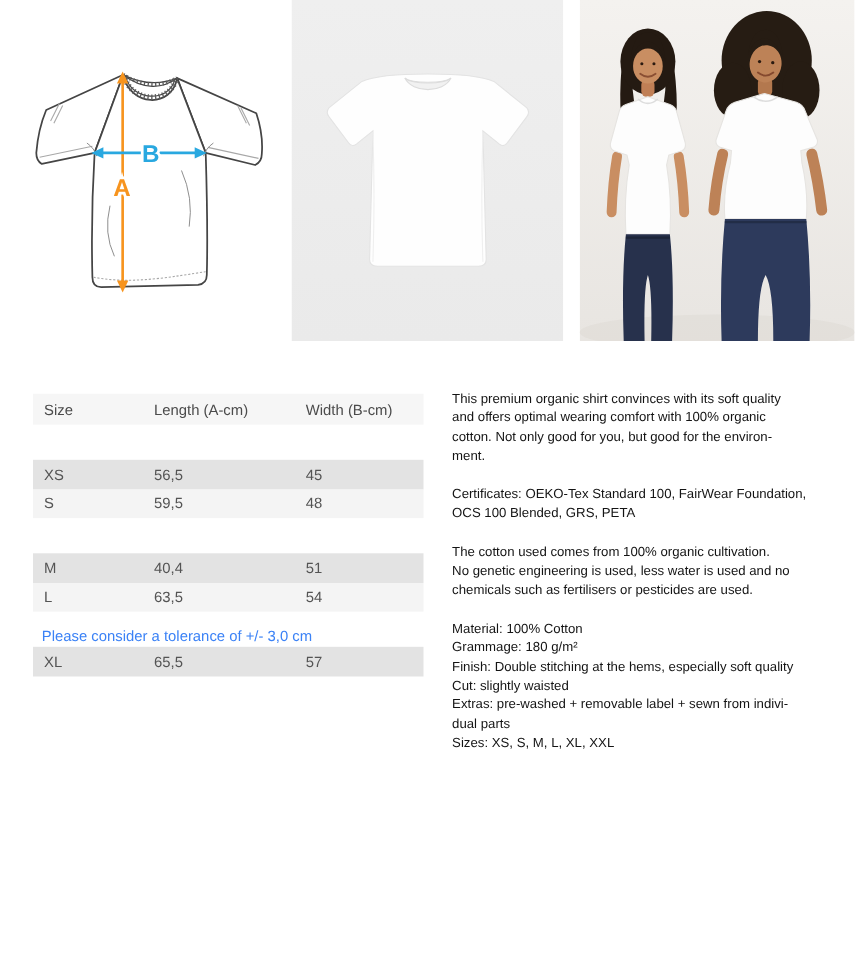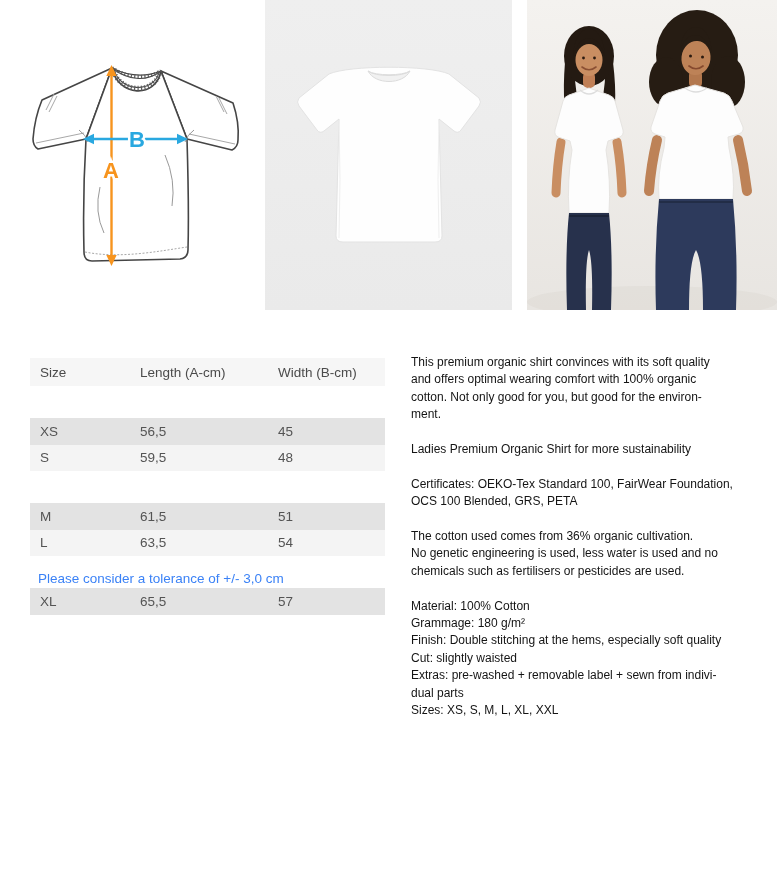--- a/index.html
+++ b/index.html
@@ -172,21 +172,21 @@
     <span>56,5</span>
     <span>45</span>
   </div>
   <div class="t-row light">
     <span>S</span>
     <span>59,5</span>
     <span>48</span>
   </div>
   <div class="t-row dark">
     <span>M</span>
-    <span>61,5</span>
+    <span>40,4</span>
     <span>51</span>
   </div>
   <div class="t-row light">
     <span>L</span>
     <span>63,5</span>
     <span>54</span>
   </div>
   <div class="t-row dark">
     <span>XL</span>
     <span>65,5</span>
@@ -194,24 +194,23 @@
   </div>
 </div>
 
 <div class="tolerance-note">Please consider a tolerance of +/- 3,0 cm</div>
 
 <div class="description">
   <p class="para">This premium organic shirt convinces with its soft quality
 and offers optimal wearing comfort with 100% organic
 cotton. Not only good for you, but good for the environ-
 ment.</p>
-  <p class="para">Ladies Premium Organic Shirt for more sustainability</p>
   <p class="para">Certificates: OEKO-Tex Standard 100, FairWear Foundation,
 OCS 100 Blended, GRS, PETA</p>
-  <p class="para">The cotton used comes from 36% organic cultivation.
+  <p class="para">The cotton used comes from 100% organic cultivation.
 No genetic engineering is used, less water is used and no
 chemicals such as fertilisers or pesticides are used.</p>
   <p class="para">Material: 100% Cotton
 Grammage: 180 g/m²
 Finish: Double stitching at the hems, especially soft quality
 Cut: slightly waisted
 Extras: pre-washed + removable label + sewn from indivi-
 dual parts
 Sizes: XS, S, M, L, XL, XXL</p>
 </div>

